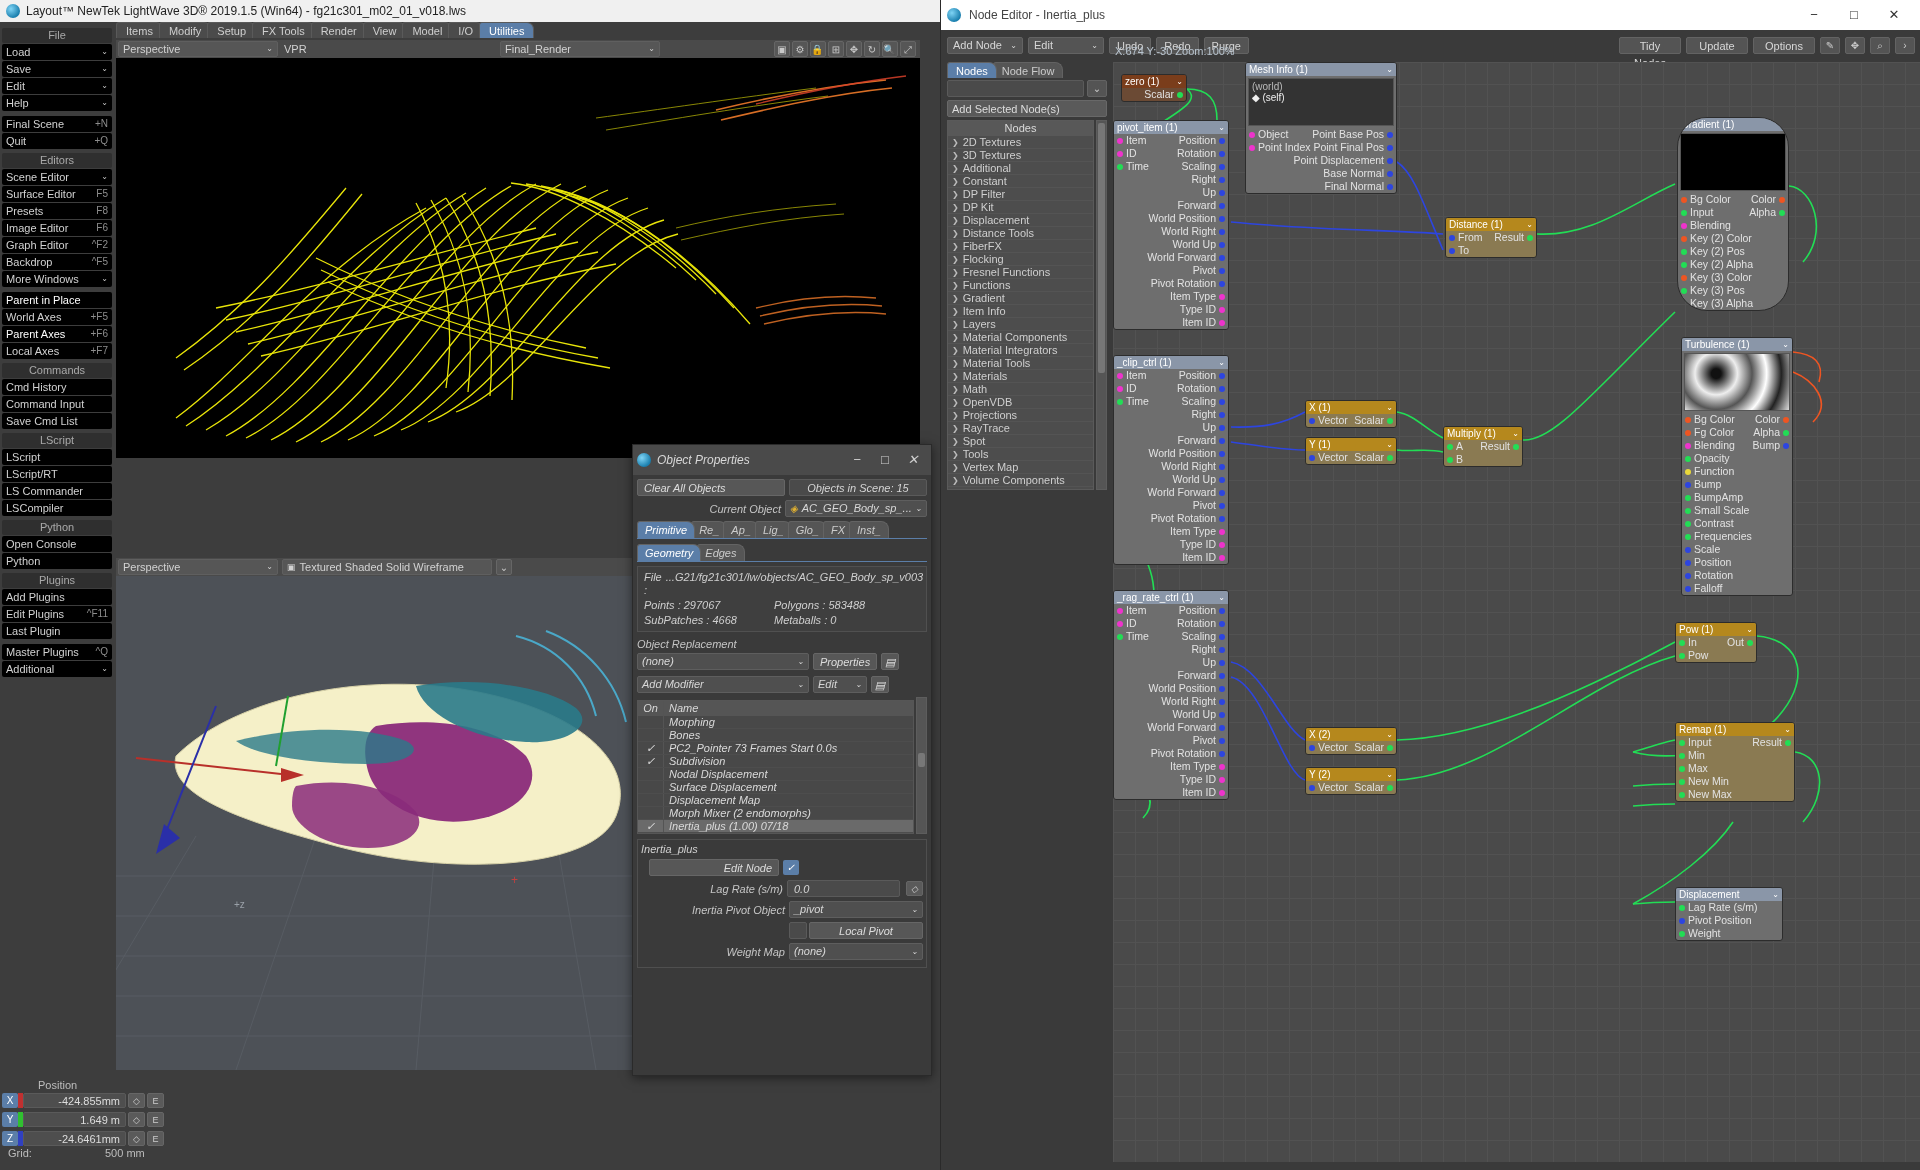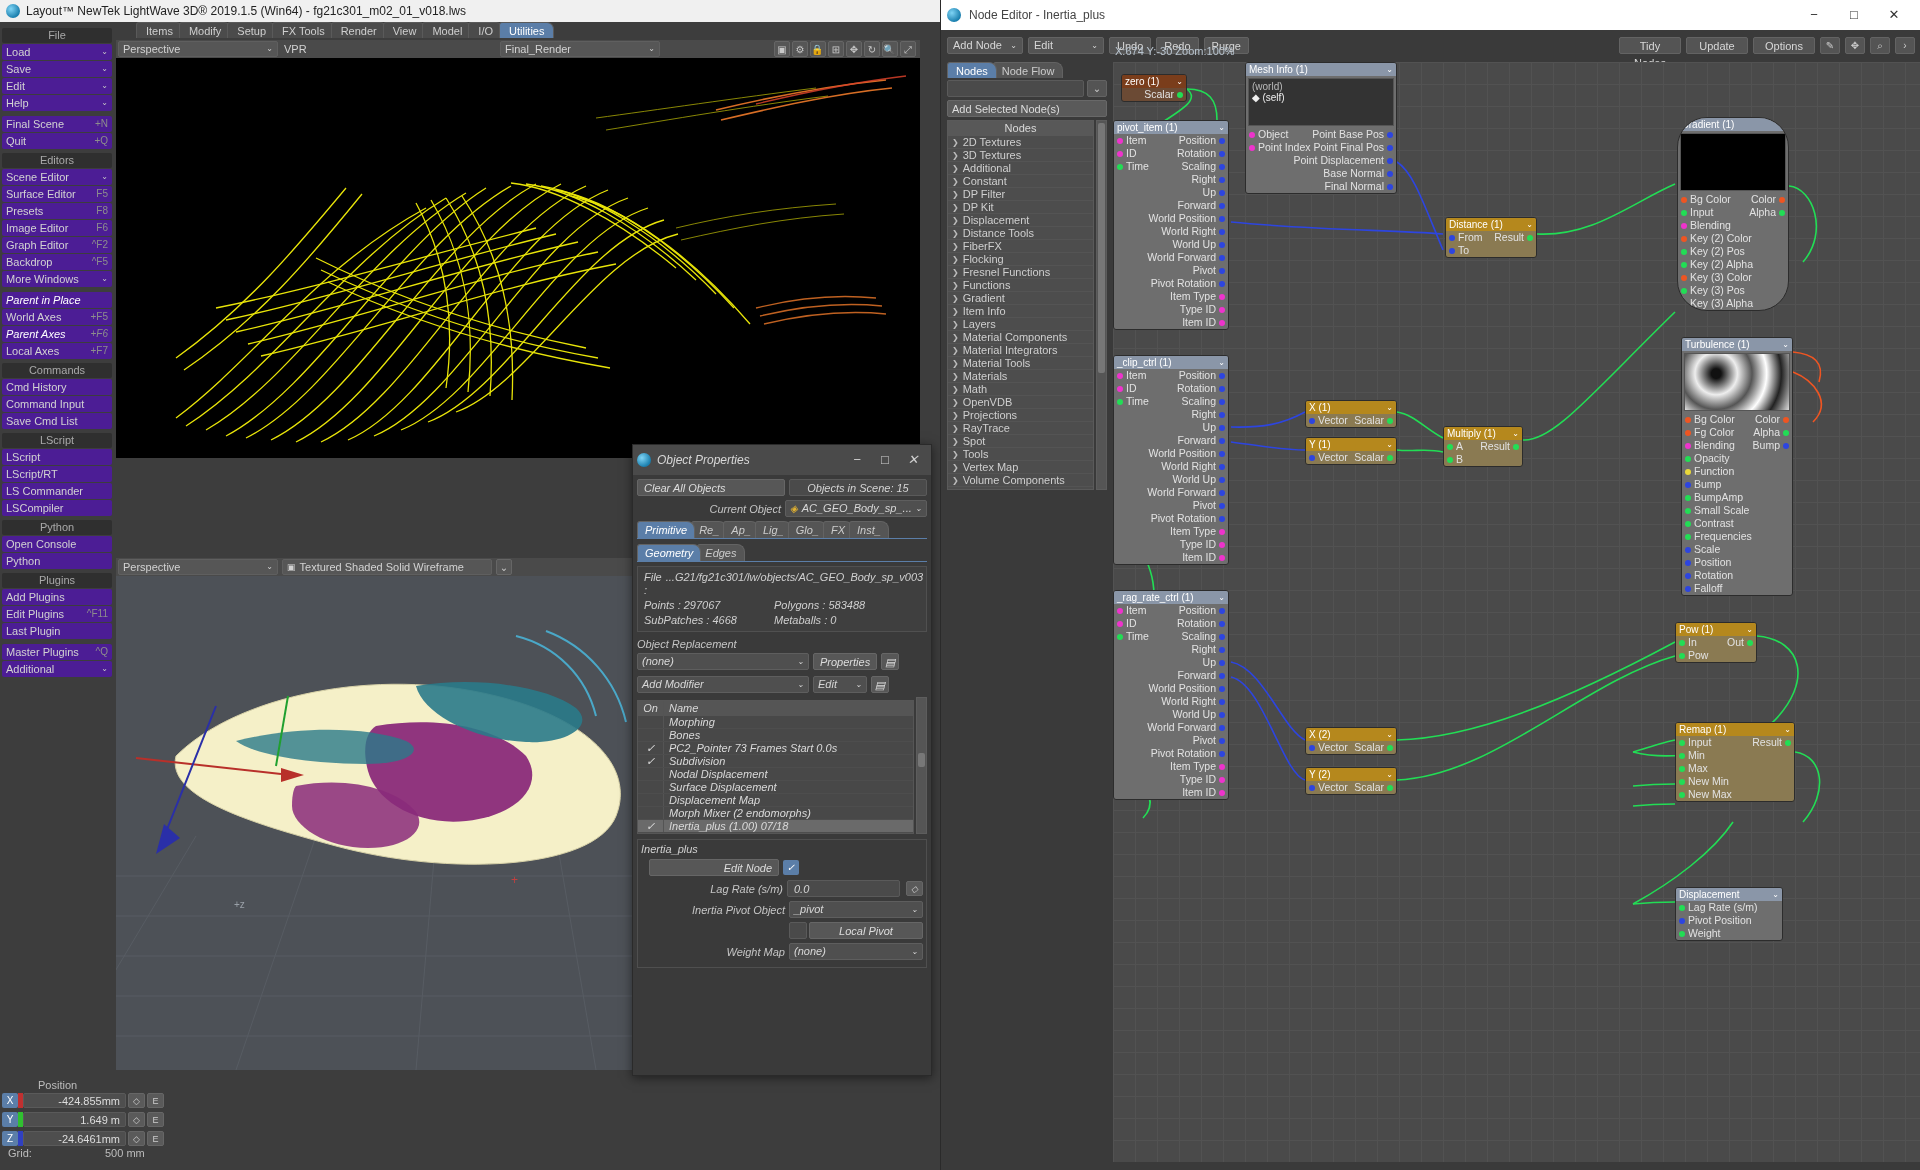--- a/index.html
+++ b/index.html
@@ -13,30 +13,30 @@
   #lw-titlebar { position:absolute; left:0; top:0; width:1920px; height:22px;
     background:#f0f0f0; display:flex; align-items:center; padding-left:6px; }
   #lw-titlebar .tb-text { font-size:12px; color:#222; margin-left:6px; }
   .lw-logo { width:14px; height:14px; border-radius:50%;
     background:radial-gradient(circle at 35% 35%, #7fd4f5, #1a7fae 70%); }
 
   
   #lw-sidebar { position:absolute; left:0; top:22px; width:114px; height:1048px; background:#3d3d3d; padding:2px; }
   .grp-title { height:15px; background:#2f2f2f; color:#a9a9a9; font-size:11px;
     text-align:center; line-height:15px; margin-top:4px; border-radius:2px; }
-  .sb-item { height:16px; background:#4c1d95; color:#d2d2d2; font-size:11px;
+  .sb-item { height:16px; background:#000000; color:#d2d2d2; font-size:11px;
     line-height:16px; padding:0 4px; margin-top:1px; border-radius:2px;
     display:flex; justify-content:space-between; align-items:center; }
   .sb-item .hk { color:#8d8d8d; font-size:10px; }
-  .sb-item.sel { background:#4c1d95; color:#fff;font-style:italic; }
+  .sb-item.sel { background:#000000; color:#fff; }
   .sb-item .chev { font-size:8px; color:#c8c8c8; }
   .sb-gap { height:4px; }
 
   
-  #lw-tabs { position:absolute; left:116px; top:22px; width:804px; height:16px; display:flex;margin-left:20px; }
+  #lw-tabs { position:absolute; left:116px; top:22px; width:804px; height:16px; display:flex; }
   .lwtab { height:16px; background:#4b4b4b; color:#cfcfcf; font-size:11px; line-height:16px;
     padding:0 9px; margin-right:-4px; border-radius:3px 7px 0 0; border:1px solid #5a5a5a;
     border-bottom:none; position:relative; }
   .lwtab.active { background:#5b7ea8; color:#fff; z-index:5; }
 
   
   #vp-bar { position:absolute; left:116px; top:40px; width:804px; height:18px;
     background:#4a4a4a; display:flex; align-items:center; }
   .vp-drop { height:16px; background:#565656; color:#d2d2d2; font-size:11px; line-height:16px;
     padding:0 4px; display:flex; justify-content:space-between; align-items:center;

